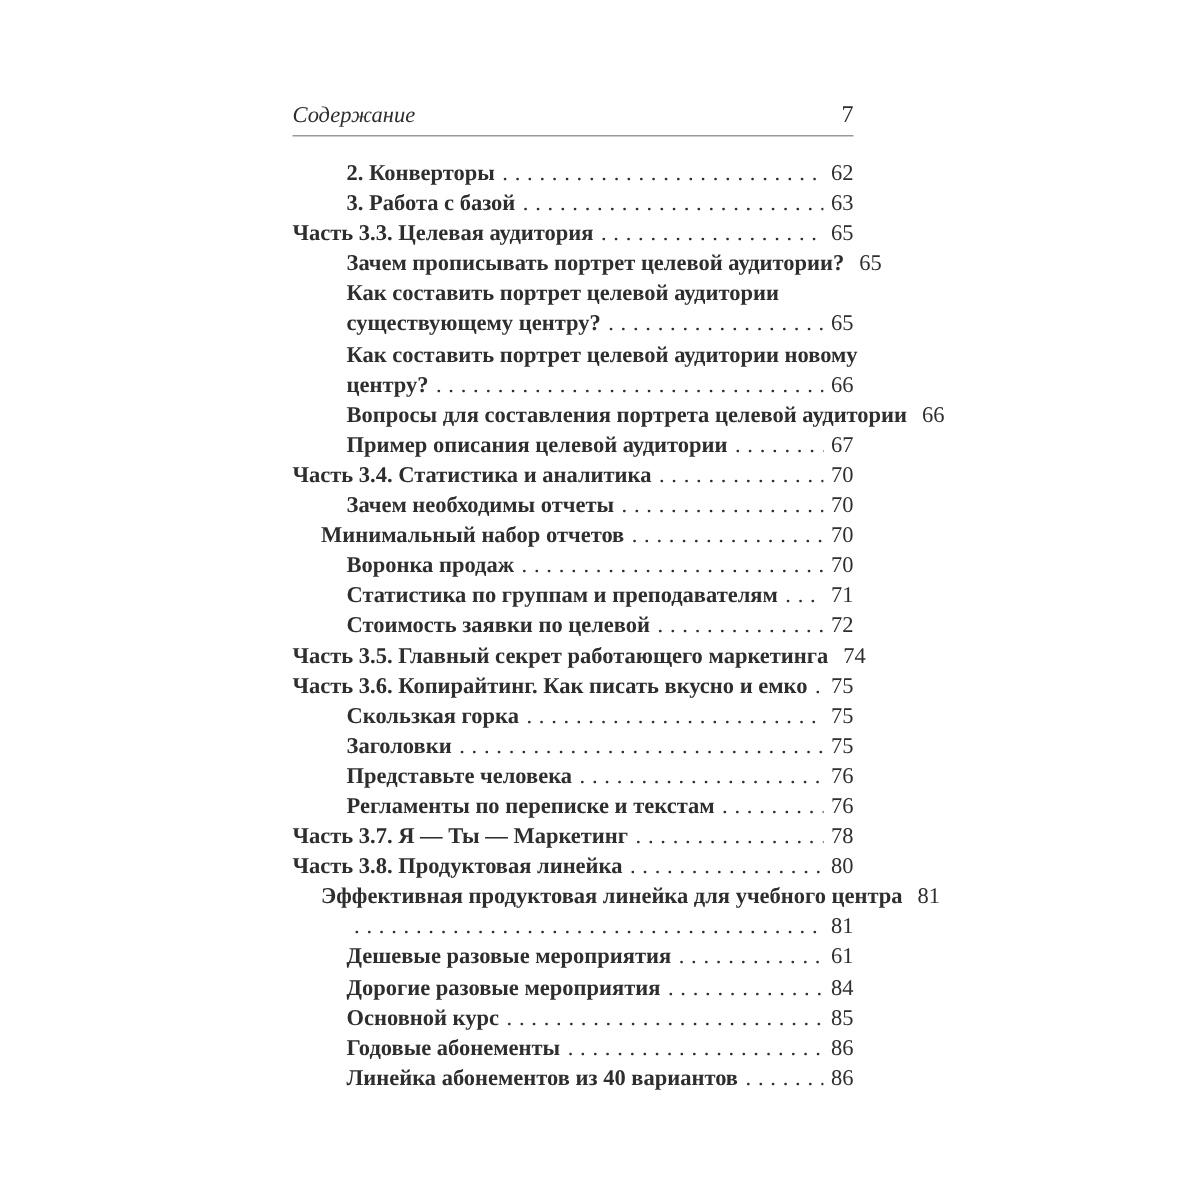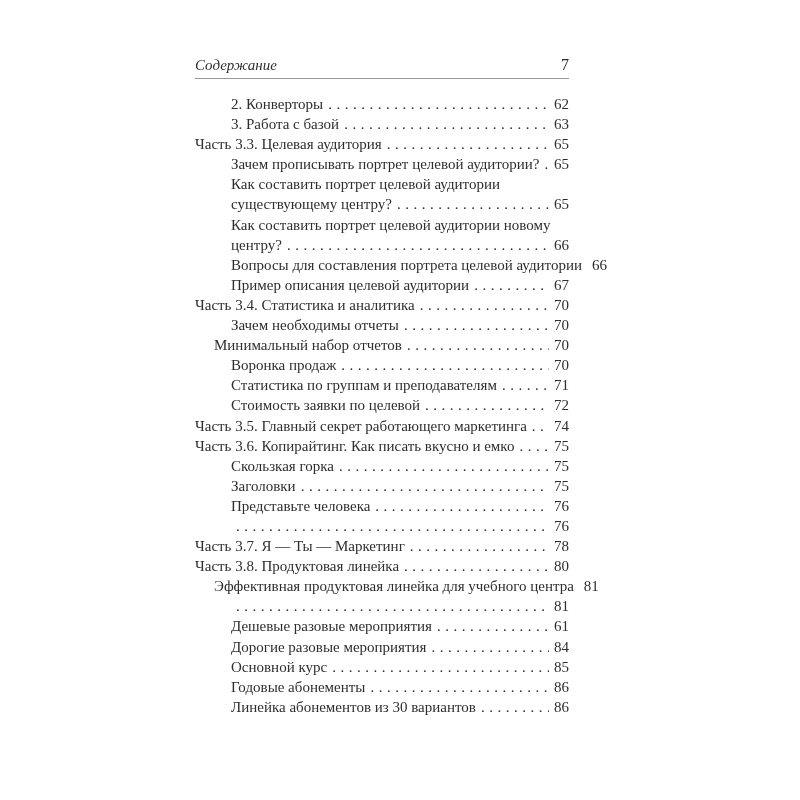--- a/index.html
+++ b/index.html
@@ -19,21 +19,21 @@
     overflow: hidden;
   }
   .sheet {
     position: absolute;
     inset: 0;
     background: var(--bg);
   }
   .content {
     position: absolute;
     left: 195px;
-    top: 56px;
+    top: 68px;
     width: 374px;
   }
   .header-row {
     display: flex;
     justify-content: space-between;
     align-items: baseline;
     font-size: 15px;
     line-height: 18px;
   }
   .header-title { font-style: italic; }
@@ -46,21 +46,21 @@
   .toc { margin-top: 15px; }
   .entry { font-size: 15px; }
   .entry.indent-1 { padding-left: 19px; }
   .entry.indent-2 { padding-left: 36px; }
   .entry-line {
     display: flex;
     align-items: baseline;
     line-height: 20.1px;
     white-space: nowrap;
   }
-  .entry-title { flex: 0 0 auto; }
+  .entry-title { flex: 0 0 auto; font-weight: bold; }
   .dots {
     flex: 1 1 auto;
     min-width: 0;
     overflow: hidden;
     white-space: nowrap;
     letter-spacing: 4.5px;
     padding-left: 5px;
     color: var(--text);
   }
   .page-num {
@@ -218,20 +218,21 @@
         </div>
         <div class="entry indent-2">
           <div class="entry-line">
             <span class="entry-title">Представьте человека</span>
             <span class="dots">..........................................................................................</span>
             <span class="page-num">76</span>
           </div>
         </div>
         <div class="entry indent-2">
           <div class="entry-line">
+            <span class="entry-title">Регламенты по переписке и текстам</span>
             <span class="dots">..........................................................................................</span>
             <span class="page-num">76</span>
           </div>
         </div>
         <div class="entry indent-0">
           <div class="entry-line">
             <span class="entry-title">Часть 3.7. Я — Ты — Маркетинг</span>
             <span class="dots">..........................................................................................</span>
             <span class="page-num">78</span>
           </div>
@@ -279,21 +280,21 @@
         </div>
         <div class="entry indent-2">
           <div class="entry-line">
             <span class="entry-title">Годовые абонементы</span>
             <span class="dots">..........................................................................................</span>
             <span class="page-num">86</span>
           </div>
         </div>
         <div class="entry indent-2">
           <div class="entry-line">
-            <span class="entry-title">Линейка абонементов из 30 вариантов</span>
+            <span class="entry-title">Линейка абонементов из 40 вариантов</span>
             <span class="dots">..........................................................................................</span>
             <span class="page-num">86</span>
           </div>
         </div>
       </div>
 
   </div>
 </div>
 
 </body></html>

